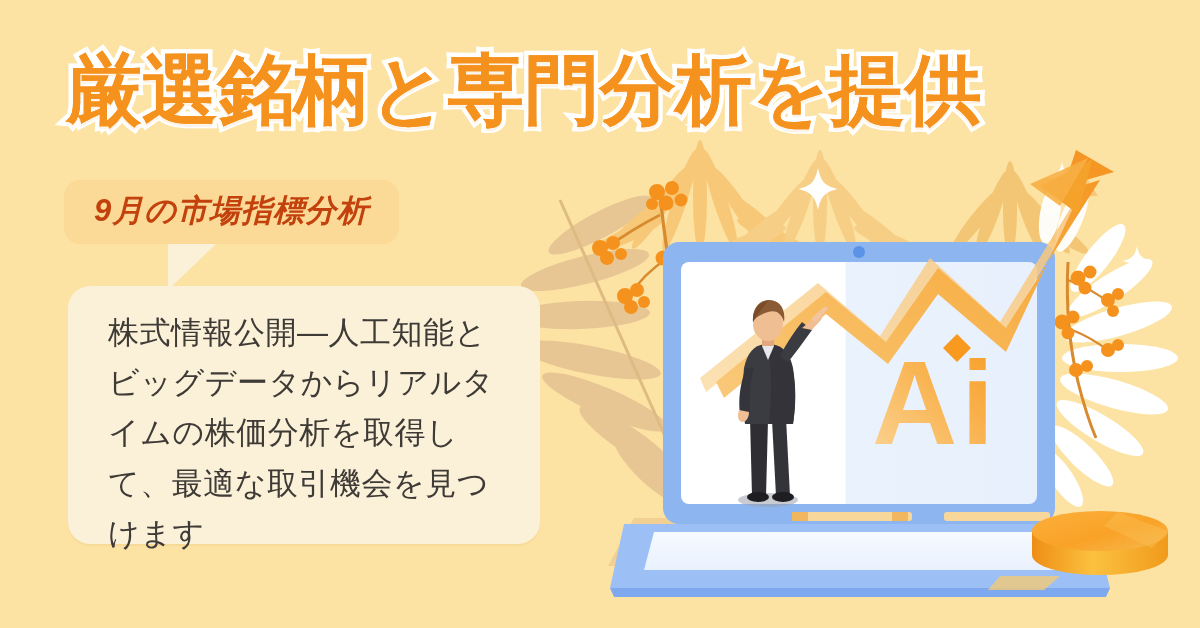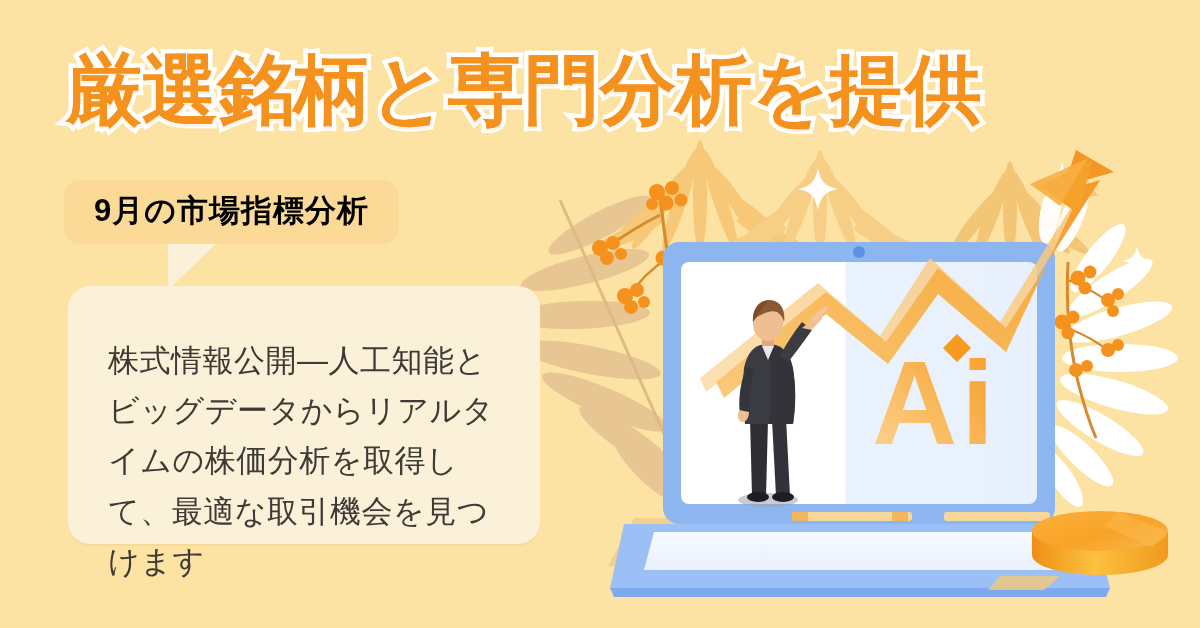--- a/index.html
+++ b/index.html
@@ -28,40 +28,41 @@
     font-size:76px;line-height:1.0;font-weight:700;
     letter-spacing:0px;white-space:nowrap;color:#F5921E;
   }
 
   
   .badge{
     position:absolute;left:64px;top:180px;
     background:#FBD996;
     border-radius:16px 16px 16px 16px;
     padding:10px 30px 12px 30px;
-    color:#000000;font-size:31px;font-weight:700;letter-spacing:1px;
+    color:#c2410c;font-size:31px;font-weight:700;letter-spacing:1px;
     white-space:nowrap;
+    font-style:italic;
   }
   .badge-tail{
     position:absolute;left:168px;top:244px;
     width:0;height:0;
     border-left:0 solid transparent;
     border-top:46px solid #FBF0D8;
     border-right:48px solid transparent;
     transform:none;
   }
 
   
   .bubble{
     position:absolute;left:68px;top:286px;width:472px;height:258px;
     background:#FBF0D8;border-radius:22px;
     box-shadow:0 2px 0 rgba(230,190,120,.25);
   }
   .bubble-text{
-    position:absolute;left:108px;top:336px;width:404px;
+    position:absolute;left:108px;top:308px;width:404px;
     color:#3E3A36;font-size:31px;line-height:1.62;
     letter-spacing:.5px;font-weight:400;
   }
 </style>
 </head>
 <body>
 
 <div class="stage">
 
   <svg class="deco" width="1200" height="628" viewBox="0 0 1200 628">

